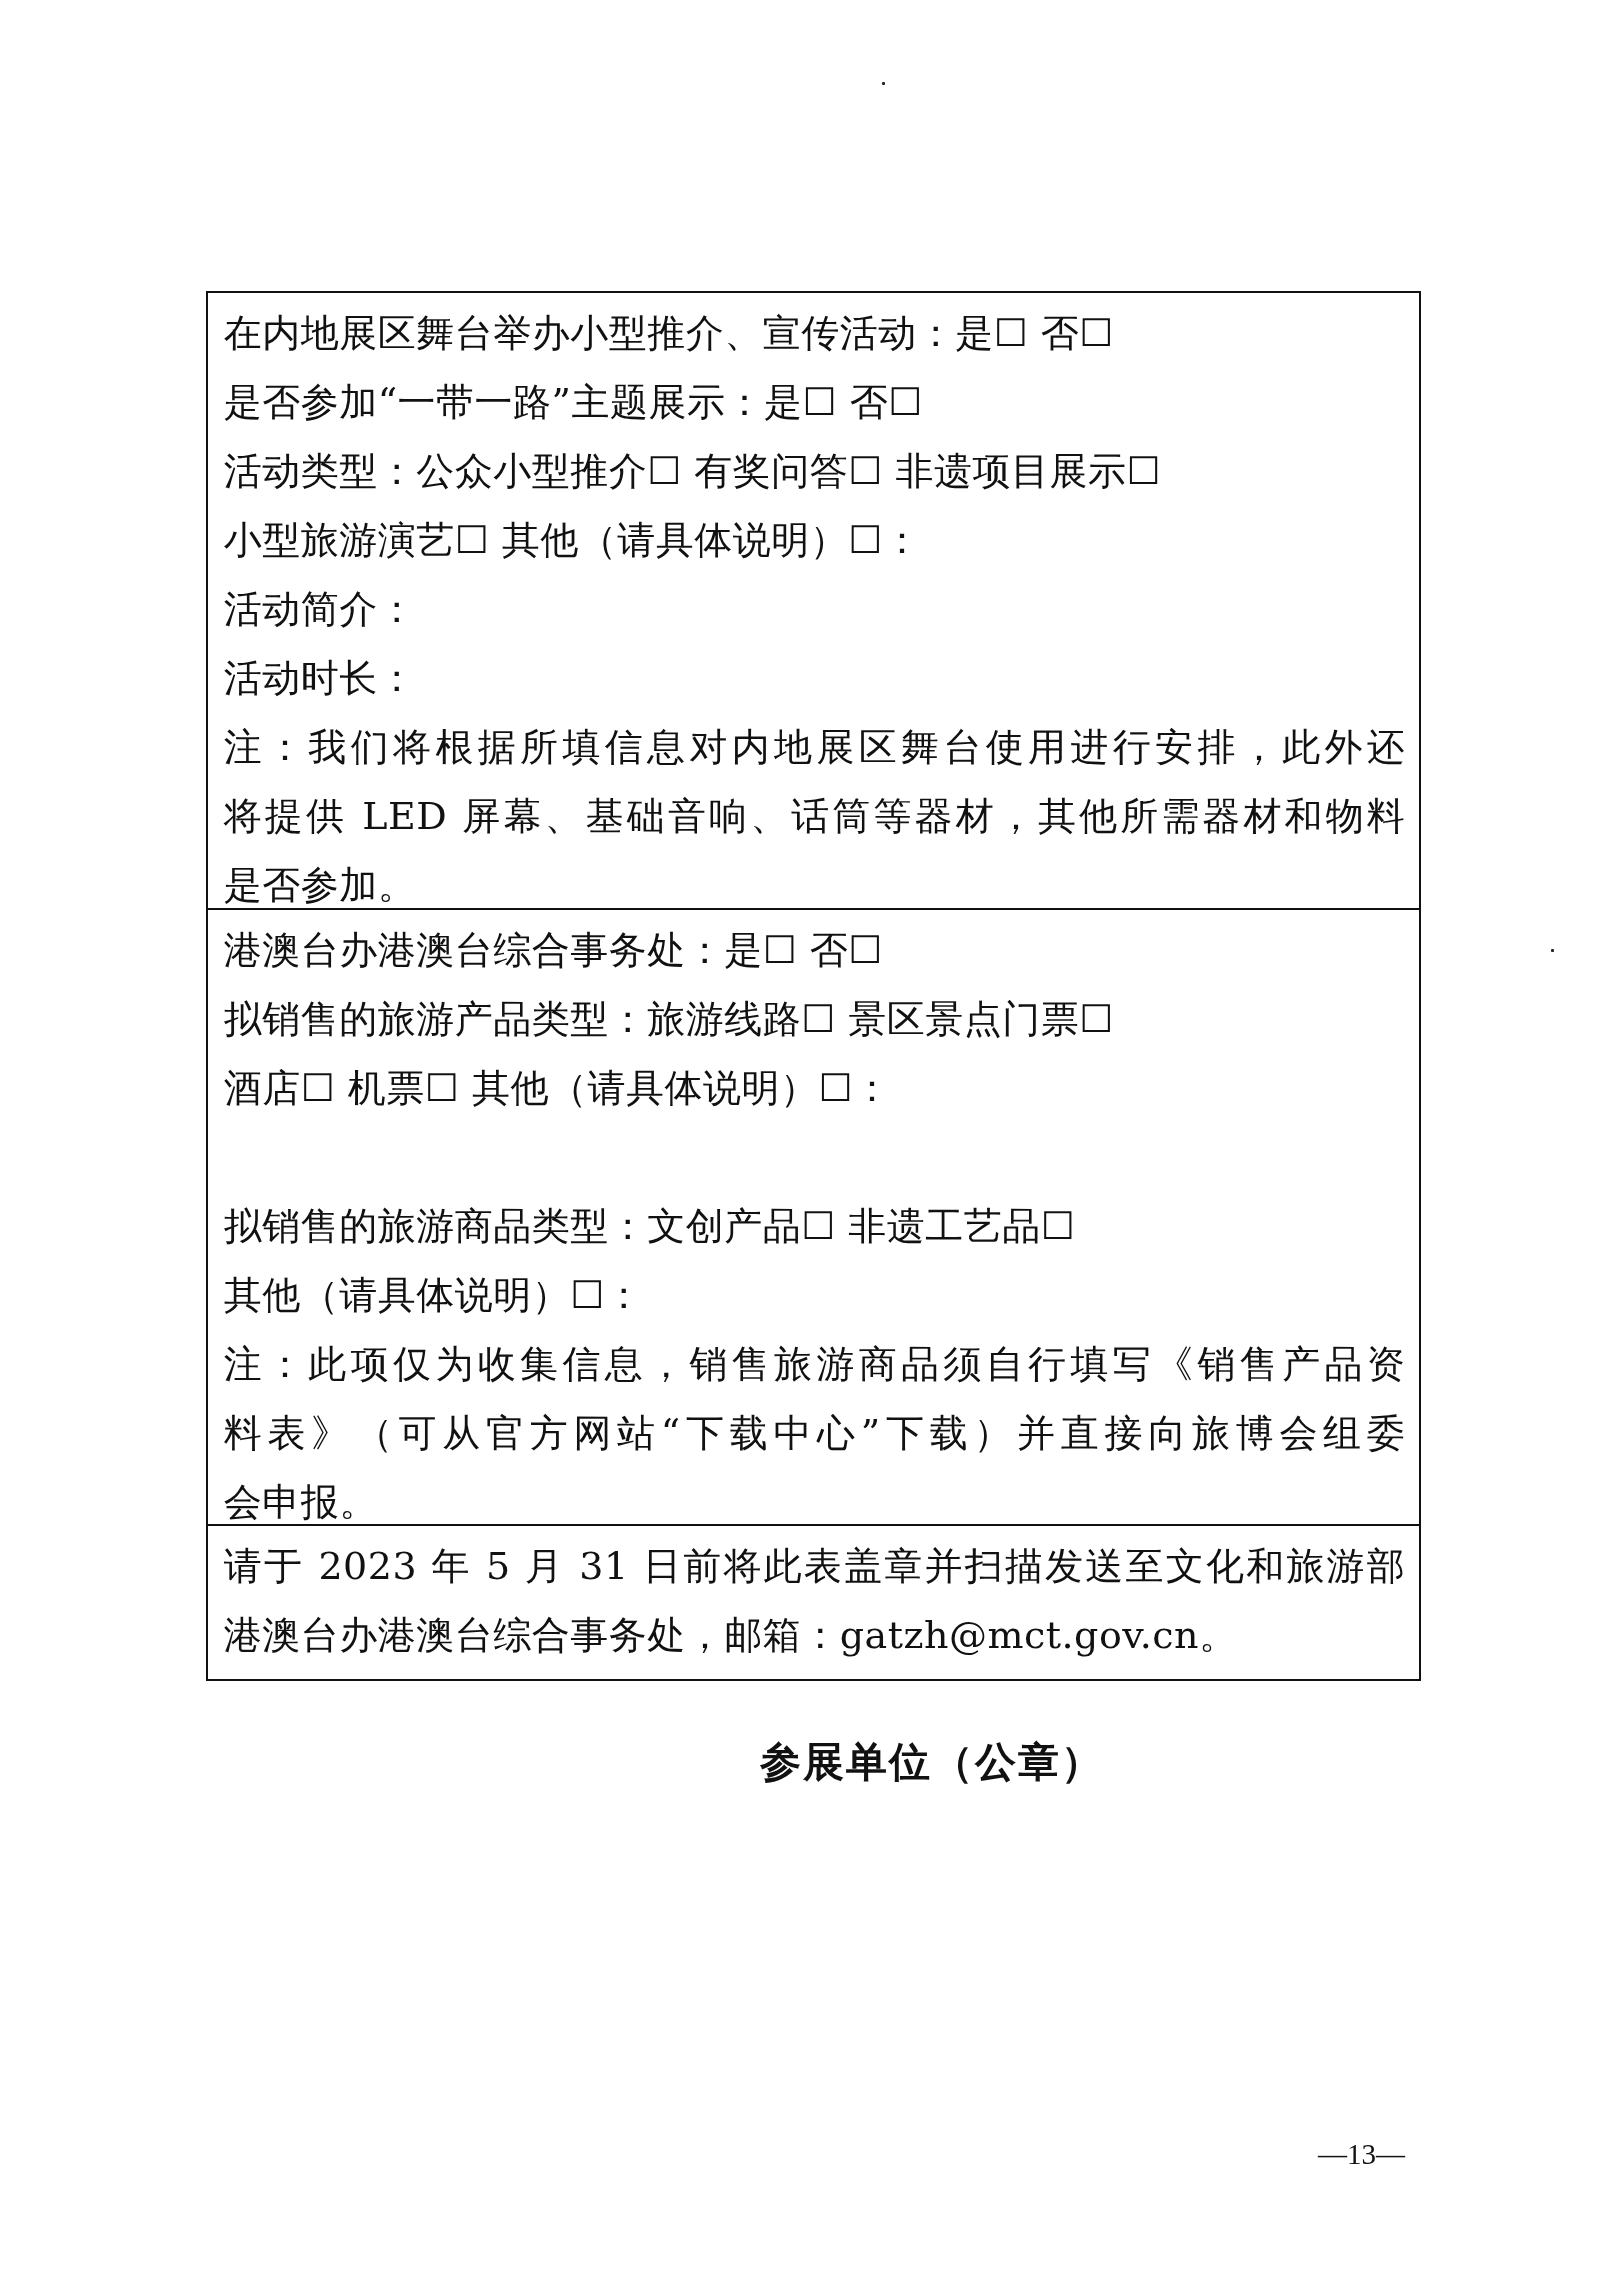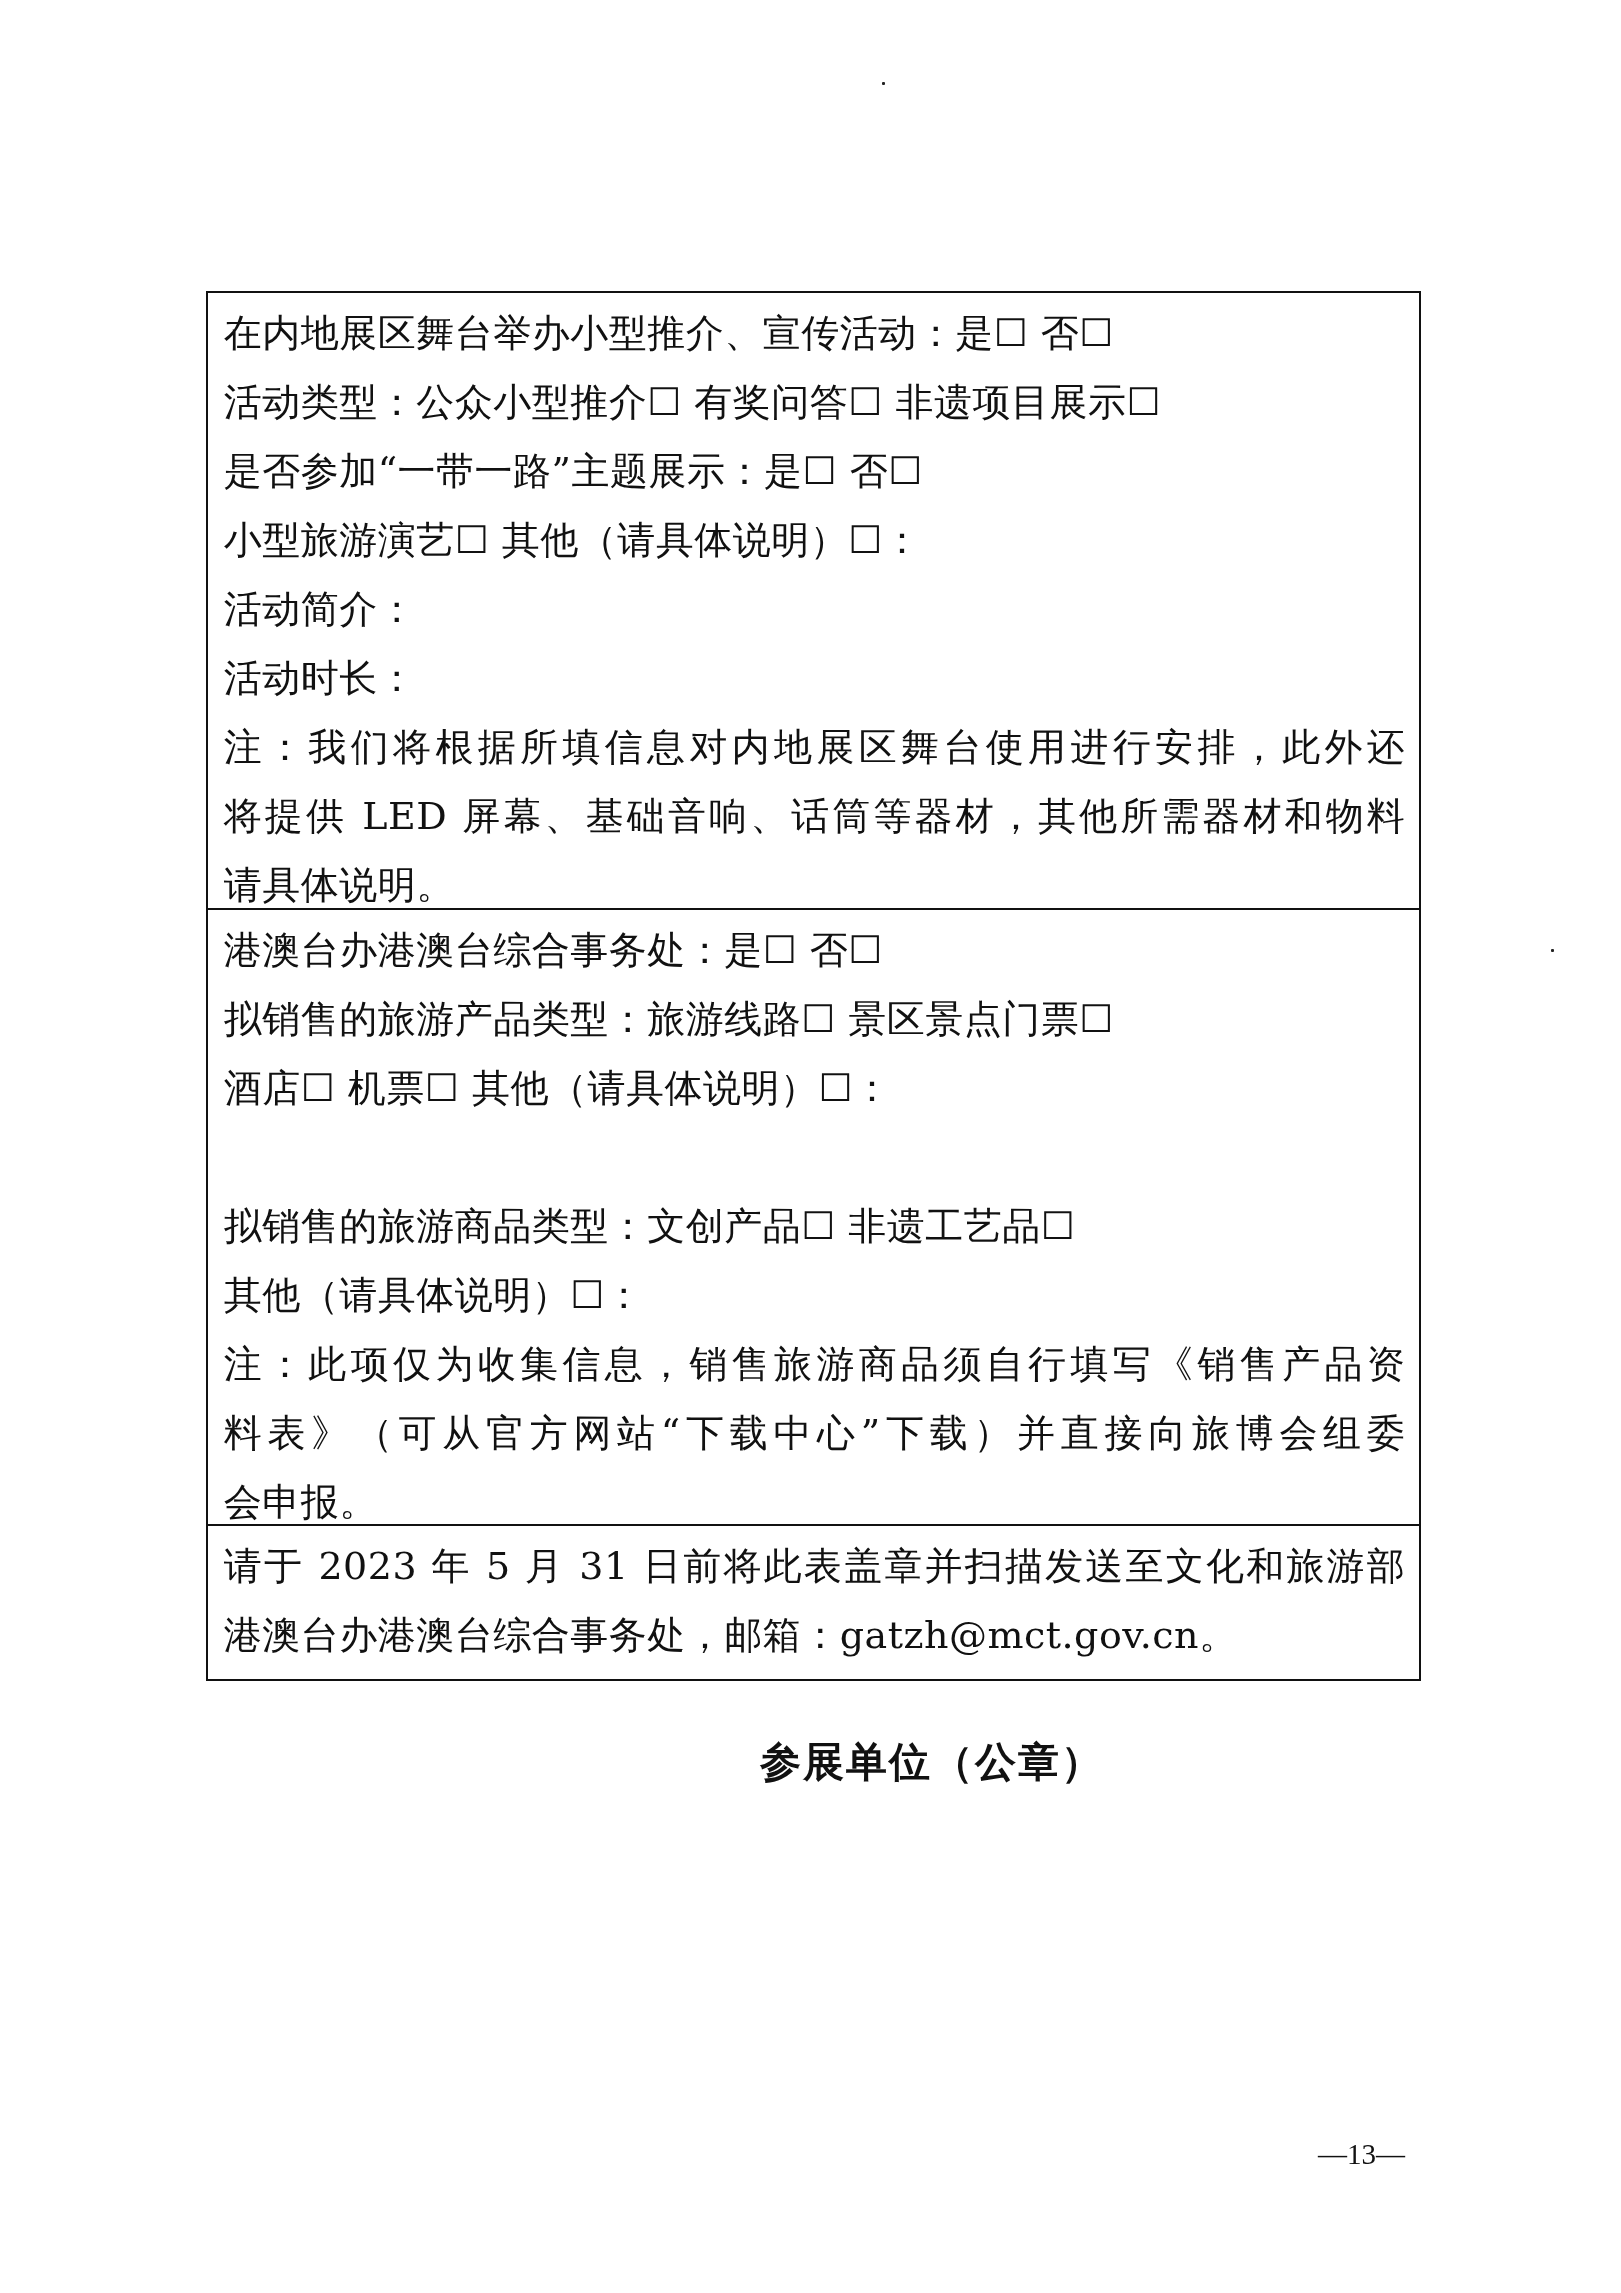--- a/index.html
+++ b/index.html
@@ -62,28 +62,28 @@
 
 <div class="page">
 
   <div class="speck" style="left:882px; top:82px;"></div>
   <div class="speck" style="left:1551px; top:949px;"></div>
 
   <div class="form-table">
 
     <div class="section s1">
       <div class="line">在内地展区舞台举办小型推介、宣传活动：是☐ 否☐</div>
+      <div class="line">是否参加“一带一路”主题展示：是☐ 否☐</div>
       <div class="line">活动类型：公众小型推介☐ 有奖问答☐ 非遗项目展示☐</div>
-      <div class="line">是否参加“一带一路”主题展示：是☐ 否☐</div>
       <div class="line">小型旅游演艺☐ 其他（请具体说明）☐：</div>
       <div class="line">活动简介：</div>
       <div class="line">活动时长：</div>
       <div class="line justify">注：我们将根据所填信息对内地展区舞台使用进行安排，此外还</div>
       <div class="line justify">将提供 LED 屏幕、基础音响、话筒等器材，其他所需器材和物料</div>
-      <div class="line">请具体说明。</div>
+      <div class="line">是否参加。</div>
     </div>
 
     <div class="section s2">
       <div class="line">港澳台办港澳台综合事务处：是☐ 否☐</div>
       <div class="line">拟销售的旅游产品类型：旅游线路☐ 景区景点门票☐</div>
       <div class="line">酒店☐ 机票☐ 其他（请具体说明）☐：</div>
       <div class="blank-line"></div>
       <div class="line">拟销售的旅游商品类型：文创产品☐ 非遗工艺品☐</div>
       <div class="line">其他（请具体说明）☐：</div>
       <div class="line justify">注：此项仅为收集信息，销售旅游商品须自行填写《销售产品资</div>

